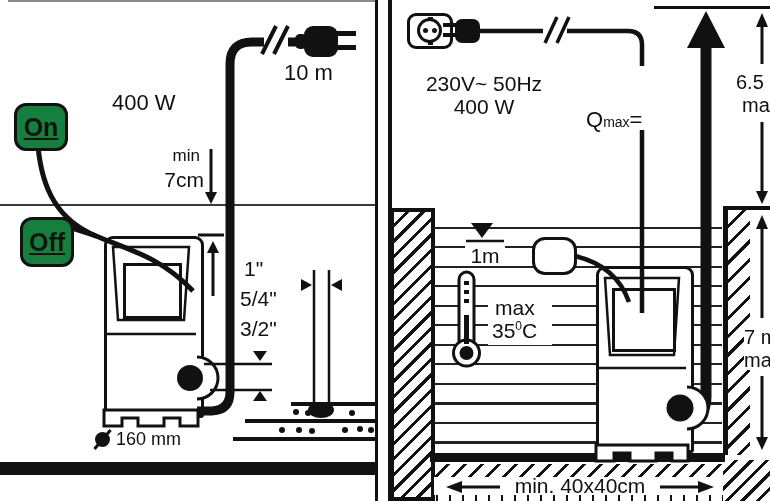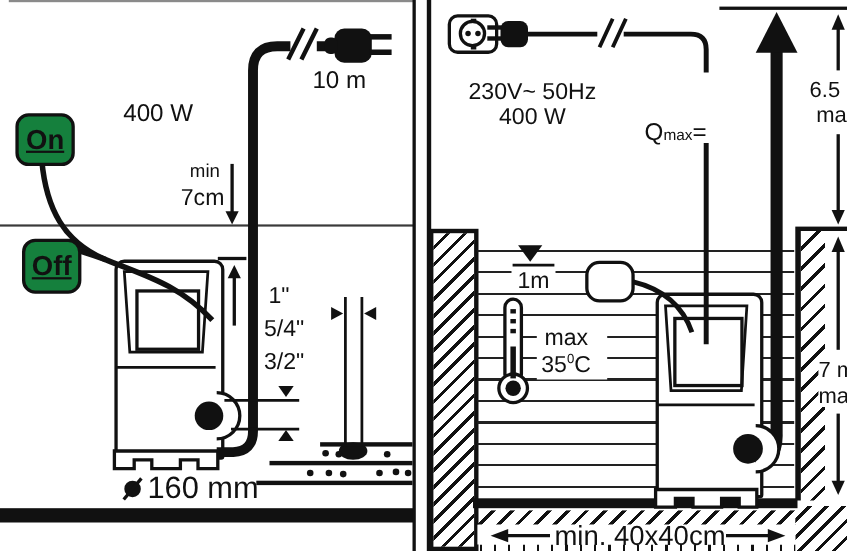--- a/index.html
+++ b/index.html
@@ -58,21 +58,21 @@
     <div class="pump-inner" style="left:13px;top:19px;width:58px;height:58px;"></div>
   </div>
 
   <div class="txt" style="left:112px;top:92px;font-size:22px;">400 W</div>
   <div class="txt" style="left:284px;top:62px;font-size:22px;">10 m</div>
   <div class="txt" style="left:152px;top:147px;width:48px;text-align:right;font-size:17px;">min</div>
   <div class="txt" style="left:149px;top:169px;width:55px;text-align:right;font-size:21px;">7cm</div>
   <div class="txt" style="left:244px;top:258px;font-size:21px;">1"</div>
   <div class="txt" style="left:240px;top:288px;font-size:21px;">5/4"</div>
   <div class="txt" style="left:240px;top:318px;font-size:21px;">3/2"</div>
-  <div class="txt z20" style="left:112px;top:430px;font-size:28px;display:flex;align-items:center;">
+  <div class="txt z20" style="left:94px;top:430px;font-size:18px;display:flex;align-items:center;">
     <span class="dia-glyph">
         <span class="c"></span>
         <span class="s"></span>
       </span>
     <span>160 mm</span>
   </div>
 
   <div class="switch-box" style="left:14px;top:103px;width:48px;height:42px;">
     <span>On</span>
   </div>
@@ -89,21 +89,21 @@
   <div class="txt" style="left:742px;top:95px;font-size:20px;">max</div>
   <div class="txt bg z20" style="left:465px;top:245px;width:40px;text-align:center;font-size:21px;">1m</div>
   <div class="abs bg z20" style="left:488px;top:295px;width:64px;height:50px;">
     <div class="txt" style="left:7px;top:2px;font-size:21px;">max</div>
     <div class="txt" style="left:4px;top:25px;font-size:21px;">
       <span>35</span><sup style="font-size:12px;">0</sup><span>C</span>
     </div>
   </div>
   <div class="txt bg z20" style="left:744px;top:327px;font-size:20px;">7 m</div>
   <div class="txt bg z20" style="left:744px;top:350px;font-size:20px;">max</div>
-  <div class="txt" style="left:504px;top:475px;width:152px;text-align:center;font-size:25px;z-index:25;">min. 40x40cm</div>
+  <div class="txt" style="left:504px;top:475px;width:152px;text-align:center;font-size:21px;z-index:25;">min. 40x40cm</div>
 
   <div class="abs" style="left:532px;top:237px;width:45px;height:38px;border:3.5px solid #111;border-radius:13px;background:#fff;z-index:40;box-sizing:border-box;"></div>
 
   <div class="abs" style="left:407px;top:13px;width:46px;height:36px;border:3px solid #111;border-radius:9px;background:#fff;box-sizing:border-box;z-index:12;">
     <div class="abs" style="left:7px;top:2px;width:25px;height:25px;border:3px solid #111;border-radius:50%;box-sizing:border-box;"></div>
     <div class="abs blk" style="left:13px;top:12px;width:5px;height:5px;border-radius:50%;"></div>
     <div class="abs blk" style="left:22px;top:12px;width:5px;height:5px;border-radius:50%;"></div>
     <div class="abs blk" style="left:17.5px;top:1px;width:5px;height:4px;"></div>
     <div class="abs blk" style="left:17.5px;top:25px;width:5px;height:4px;"></div>
   </div>

